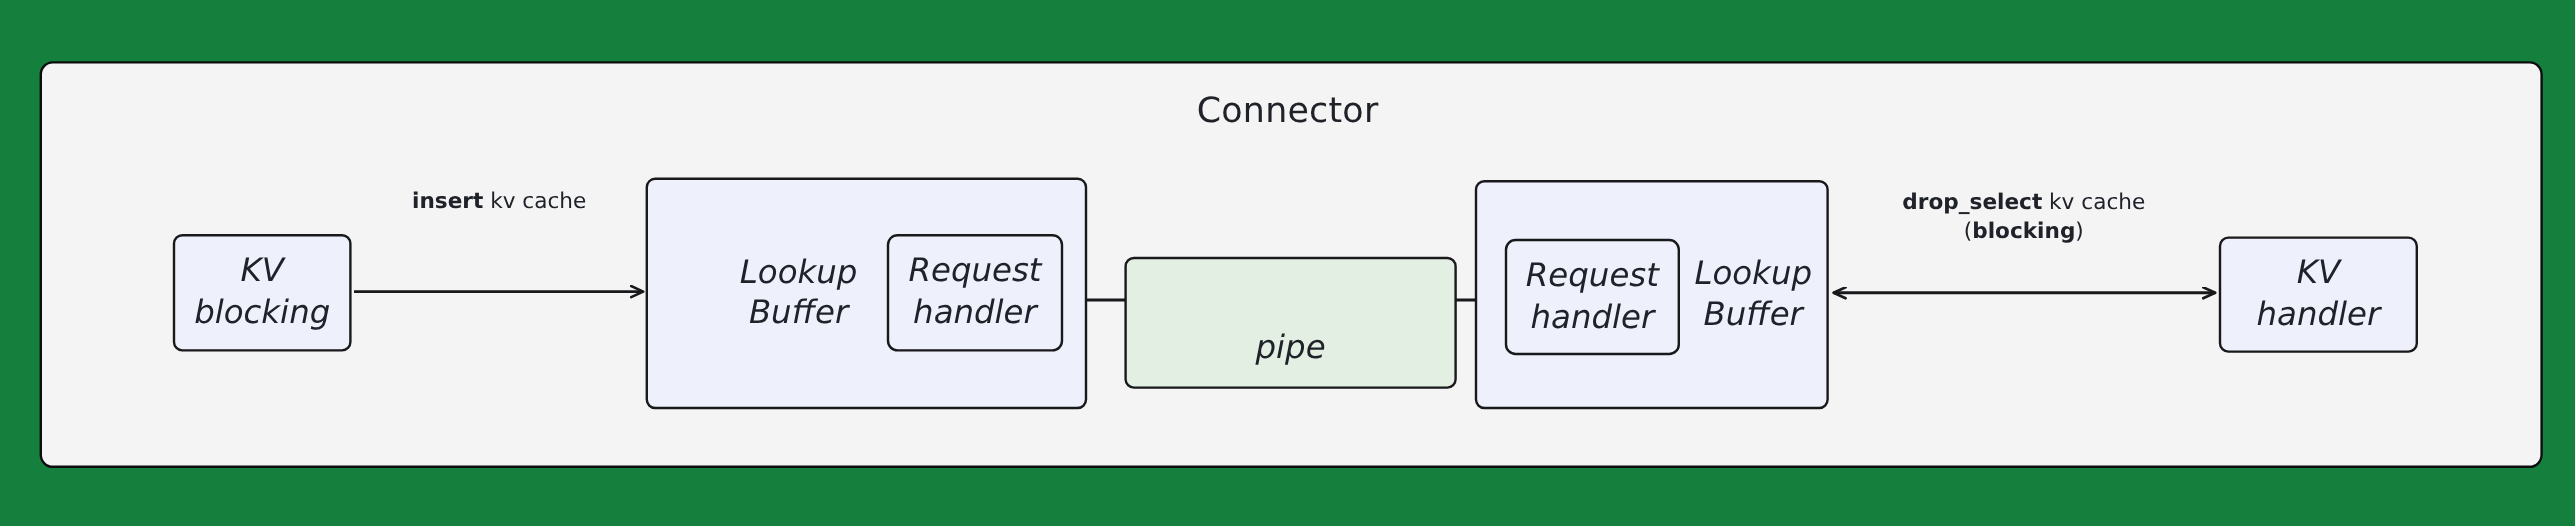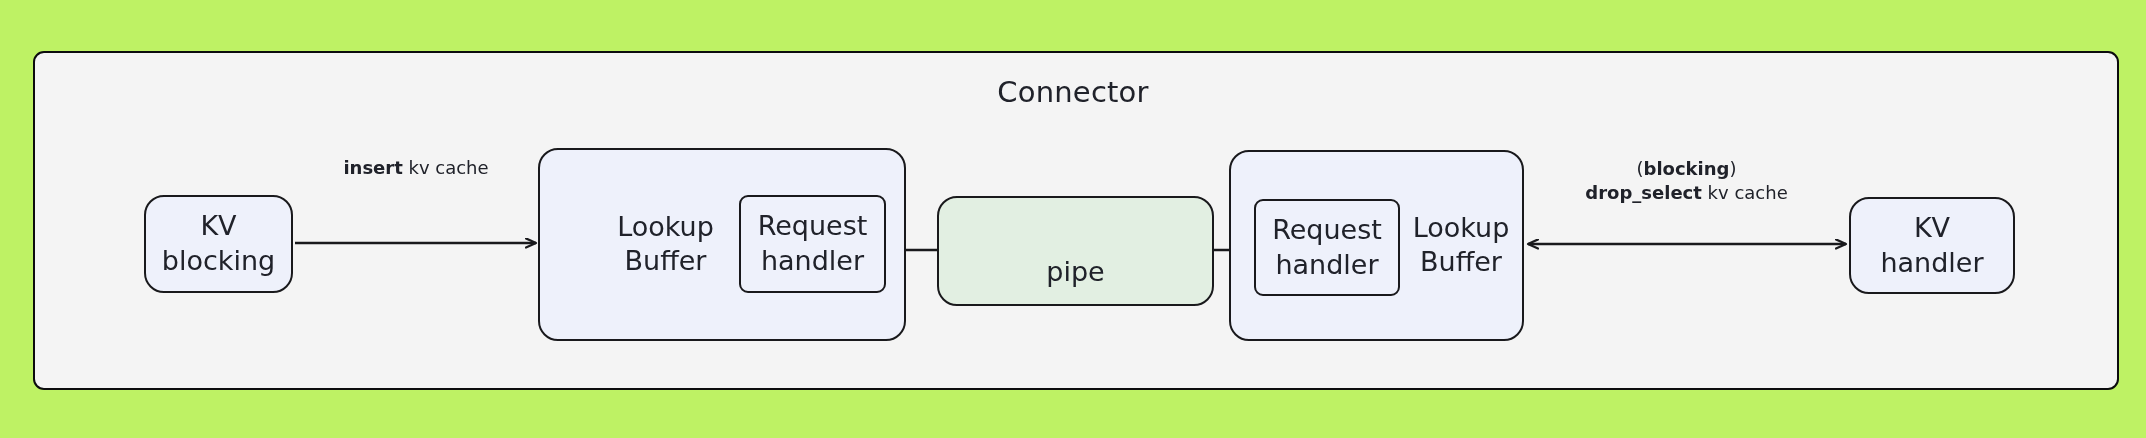--- a/index.html
+++ b/index.html
@@ -4,38 +4,39 @@
 <style>
   html, body {
     margin: 0;
     padding: 0;
     background: #ffffff;
   }
   #canvas {
     position: relative;
     width: 2146px;
     height: 438px;
-    background: #bef264;
+    background: #15803d;
     font-family: "DejaVu Sans", "Liberation Sans", sans-serif;
     overflow: hidden;
   }
   .node {
     position: absolute;
     box-sizing: border-box;
     border: 2.5px solid #19191c;
-    border-radius: 20px;
+    border-radius: 8px;
     display: flex;
     align-items: center;
     justify-content: center;
     text-align: center;
     color: #20222a;
     line-height: 1.28;
+    font-style: italic;
   }
   .blue-fill { background: #eef1fb; }
-  .green-fill { background: #e2efe2; }
+  .green-fill { background: #e2efe2; margin-top: 18px; }
 
   
   #connector-box {
     left: 33px;
     top: 51px;
     width: 2086px;
     height: 339px;
     background: #f4f4f4;
     border: 2.5px solid #0c0c0e;
     border-radius: 11px;
@@ -254,24 +255,24 @@
       </div>
     </div>
     <div id="lookup-buffer-right-label">
       <span>Lookup</span><br>
       <span>Buffer</span>
     </div>
   </div>
 
   <div class="edge-label" id="label-drop-select">
     <div>
+      <b>drop_select</b><span> kv cache</span>
+    </div>
+    <div>
       <span>(</span><b>blocking</b><span>)</span>
-    </div>
-    <div>
-      <b>drop_select</b><span> kv cache</span>
     </div>
   </div>
 
   <div class="node blue-fill" id="kv-consumer">
     <div>
       <span>KV</span><br>
       <span>handler</span>
     </div>
   </div>
 

